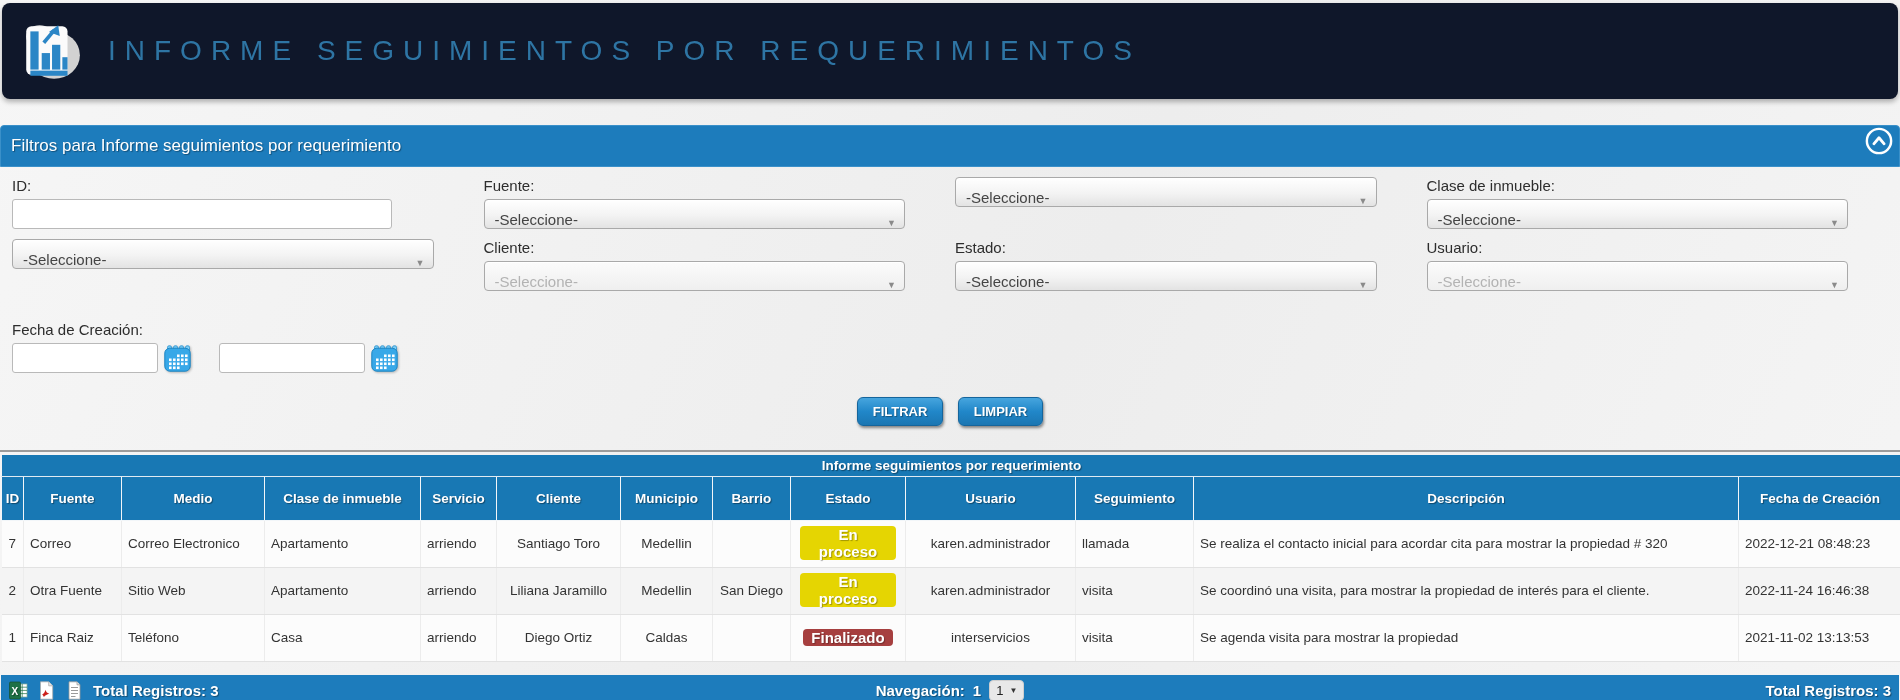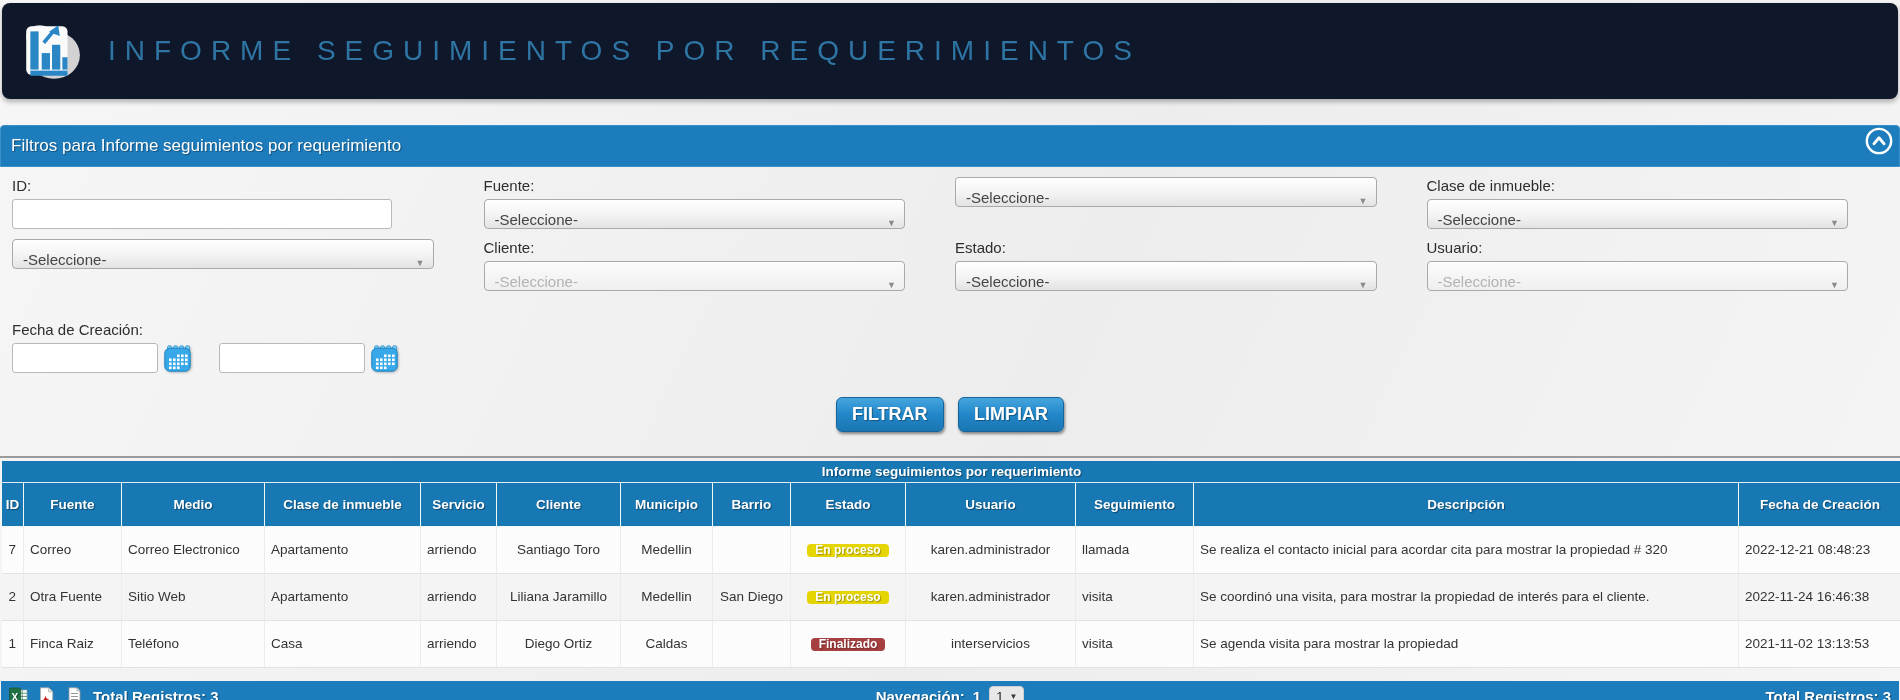--- a/index.html
+++ b/index.html
@@ -89,21 +89,21 @@
   .select .sel-arrow { font-size: 9px; color: #8a8a8a; padding-left: 6px; }
   .select.disabled { color: #b3b3b3; background: linear-gradient(#fbfbfb, #efefef); }
   .date-field { grid-column: 1 / span 2; margin-top: 20px; }
   .date-inputs { display: flex; align-items: center; gap: 6px; }
   .date-inputs .tinput { width: 146px; }
   .cal-btn { display: inline-flex; cursor: pointer; margin-right: 22px; filter: drop-shadow(1px 1px 1px rgba(0,0,0,.25)); }
 
   .btn-row { text-align: center; margin: 24px 0 24px 0; }
   .btn {
     font-family: "Liberation Sans", sans-serif;
-    font-size: 18px;
+    font-size: 13px;
     font-weight: bold;
     color: #fff;
     text-shadow: 1px 1px 1px rgba(0,0,0,.35);
     background: linear-gradient(#46a5de 0%, #2187c9 50%, #1b76b2 100%);
     border: 1px solid #15659c;
     border-radius: 6px;
     padding: 6px 15px;
     margin: 0 5px;
     cursor: pointer;
     box-shadow: 1px 2px 3px rgba(0,0,0,.45);
@@ -149,21 +149,21 @@
   tbody tr:nth-child(odd)  td { background: #fcfcfc; }
   tbody tr:nth-child(even) td { background: #f4f4f4; }
   td.c-center { text-align: center; }
   .badge {
     display: inline-block;
     font-weight: bold;
     color: #fff;
     text-shadow: 1px 1px 1px rgba(0,0,0,.3);
     border-radius: 4px;
     padding: 0 8px;
-    font-size: 12px;
+    font-size: 15px;
     line-height: 1.15;
     max-width: 96px;
   }
   .badge-yellow { background: #e5d502; }
   .badge-red    { background: #a63f3f; }
 
   
   .pager {
     margin: 13px 1px 0 1px;
     height: 30px;

